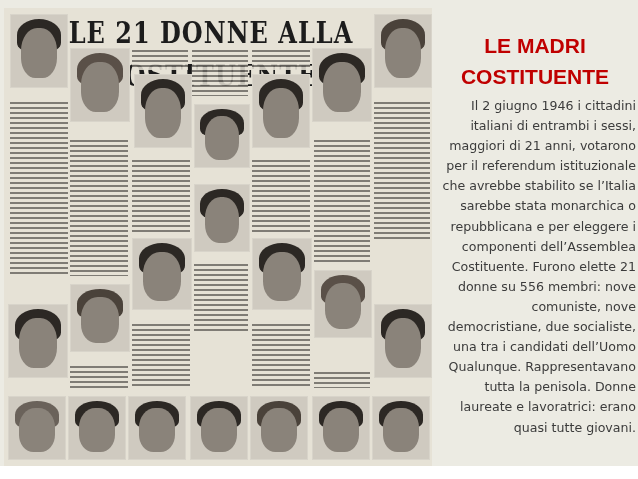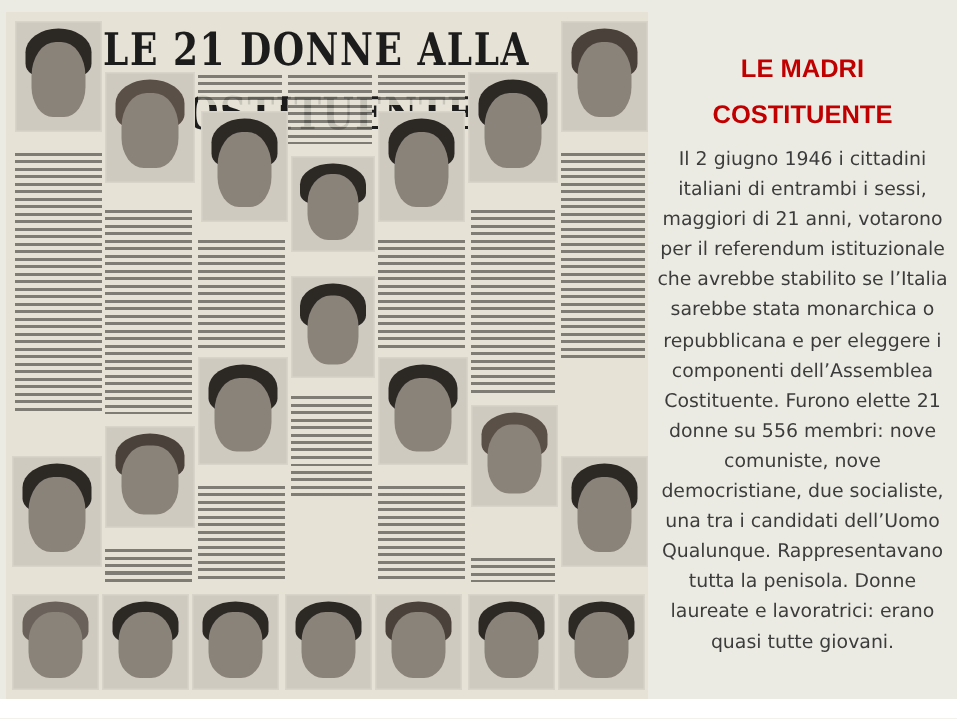--- a/index.html
+++ b/index.html
@@ -5,22 +5,22 @@
   html, body { margin:0; padding:0; }
   body { width:638px; height:479px; background:#ffffff; position:relative; overflow:hidden; font-family:"Liberation Sans", sans-serif; }
   .slide { position:absolute; left:0; top:0; width:638px; height:466px; background:#ecebe3; }
   .newspaper { position:absolute; left:4px; top:8px; width:428px; height:458px; background:#e6e2d6; overflow:hidden; }
   .headline { position:absolute; left:62px; top:4px; width:290px; height:34px; font-family:"DejaVu Serif", serif; font-weight:bold; font-size:24px; letter-spacing:1px; color:#1c1c1c; text-align:center; line-height:34px; transform:scaleY(1.25); transform-origin:top; }
   .photo { position:absolute; background:#cfcac0; border:1px solid #d8d4ca; overflow:hidden; }
   .face { position:absolute; left:18%; top:18%; width:64%; height:70%; border-radius:45% 45% 40% 40%; background:#8a837a; }
   .hair { position:absolute; left:10%; top:6%; width:80%; height:45%; border-radius:50% 50% 30% 30%; background:#2c2824; }
   .textcol { position:absolute; background:repeating-linear-gradient(#e6e2d6 0px, #e6e2d6 2px, #6d6a64 2px, #6d6a64 4px, #e6e2d6 4px, #e6e2d6 5px); opacity:0.85; }
   .right { position:absolute; left:432px; top:30px; width:206px; text-align:center; }
-  .title { color:#c00000; font-family:"Liberation Sans", sans-serif; font-weight:bold; font-size:17px; line-height:31px; margin:0; }
-  .body-text { color:#3c3c3c; font-family:"DejaVu Sans", sans-serif; font-size:12.6px; line-height:20.1px; margin:4px 0 0 0; padding:0 2px; }
+  .title { color:#c00000; font-family:"Liberation Sans", sans-serif; font-weight:bold; font-size:21px; line-height:31px; margin:0; }
+  .body-text { color:#3c3c3c; font-family:"DejaVu Sans", sans-serif; font-size:12.6px; line-height:20.1px; margin:4px 0 0 0; padding:0 2px;text-align:right; }
 </style>
 </head>
 <body>
 
 <div class="slide">
 
   <div class="newspaper">
     <div class="headline">LE 21 DONNE ALLA COSTITUENTE</div>
 
     <div class="photo" style="left:6px;top:6px;width:56px;height:72px">

